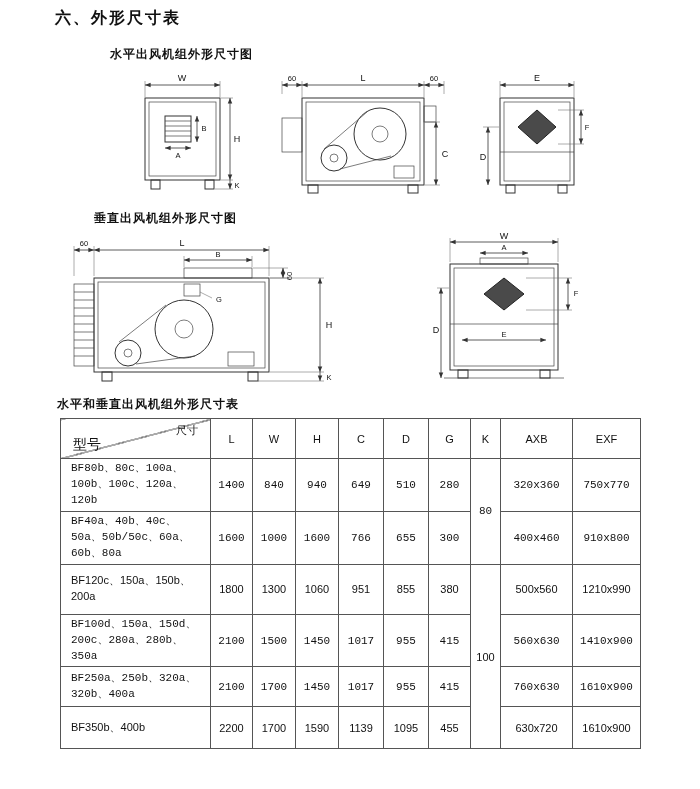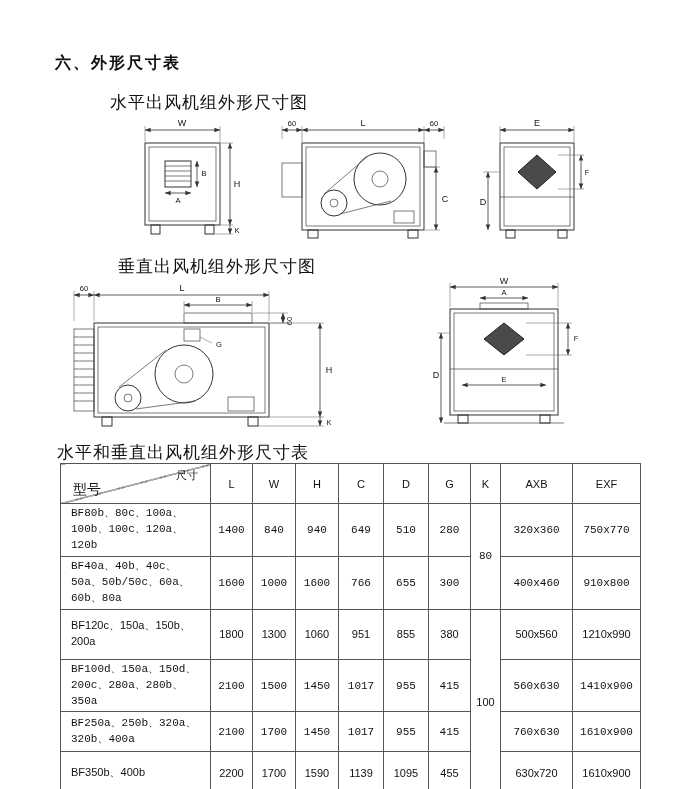--- a/index.html
+++ b/index.html
@@ -2,23 +2,23 @@
 <html><head>
 <meta charset="utf-8">
 <style>
   * { margin:0; padding:0; box-sizing:border-box; }
   html,body { background:#ffffff; }
   body {
     width:700px; height:789px; position:relative;
     font-family:"Liberation Sans","DejaVu Sans",sans-serif;
     color:#111; overflow:hidden;
   }
-  .abs { position:absolute;margin-top:45px; }
+  .abs { position:absolute; }
   .page-title { font-size:16px; font-weight:bold; letter-spacing:2px; }
-  .sec-title { font-size:17px; letter-spacing:1px; }
+  .sec-title { font-size:12px; letter-spacing:1px;font-weight:bold; }
   
   svg text { fill:#111; font-size:9px; text-anchor:middle; font-family:"Liberation Sans","DejaVu Sans",sans-serif; }
   svg text.sm { font-size:7.5px; }
   .ln  { stroke:#333; fill:none; stroke-width:1; }
   .ln2 { stroke:#444; fill:none; stroke-width:0.7; }
   .dim { stroke:#333; fill:none; stroke-width:0.8; }
   .ext { stroke:#666; fill:none; stroke-width:0.55; }
   
   table.dim-table { border-collapse:collapse; width:580px; table-layout:fixed; border:1.5px solid #333; }
   .dim-table th, .dim-table td {
@@ -128,21 +128,21 @@
   <line class="dim" x1="103" y1="40" x2="103" y2="74" marker-start="url(#ah)" marker-end="url(#ah)"></line>
   <text class="sm" x="109" y="60">F</text>
   <line class="ext" x1="21" y1="57" x2="5" y2="57"></line>
   <line class="dim" x1="10" y1="57" x2="10" y2="115" marker-start="url(#ah)" marker-end="url(#ah)"></line>
   <text x="5" y="90">D</text>
   <rect class="ln" x="28" y="115" width="9" height="8"></rect>
   <rect class="ln" x="80" y="115" width="9" height="8"></rect>
 </svg>
 </div>
 
-<div class="abs sec-title" style="left:118px; top:210px;">垂直出风机组外形尺寸图</div>
+<div class="abs sec-title" style="left:94px; top:210px;">垂直出风机组外形尺寸图</div>
 
 <div class="abs" style="left:62px; top:232px;">
 <svg width="290" height="160" viewBox="0 0 290 160">
   <line class="ext" x1="12" y1="44" x2="12" y2="14"></line>
   <line class="ext" x1="32" y1="44" x2="32" y2="14"></line>
   <line class="ext" x1="207" y1="44" x2="207" y2="14"></line>
   <line class="dim" x1="12" y1="18" x2="32" y2="18" marker-start="url(#ah)" marker-end="url(#ah)"></line>
   <text class="sm" x="22" y="14">60</text>
   <line class="dim" x1="32" y1="18" x2="207" y2="18" marker-start="url(#ah)" marker-end="url(#ah)"></line>
   <text x="120" y="14">L</text>

